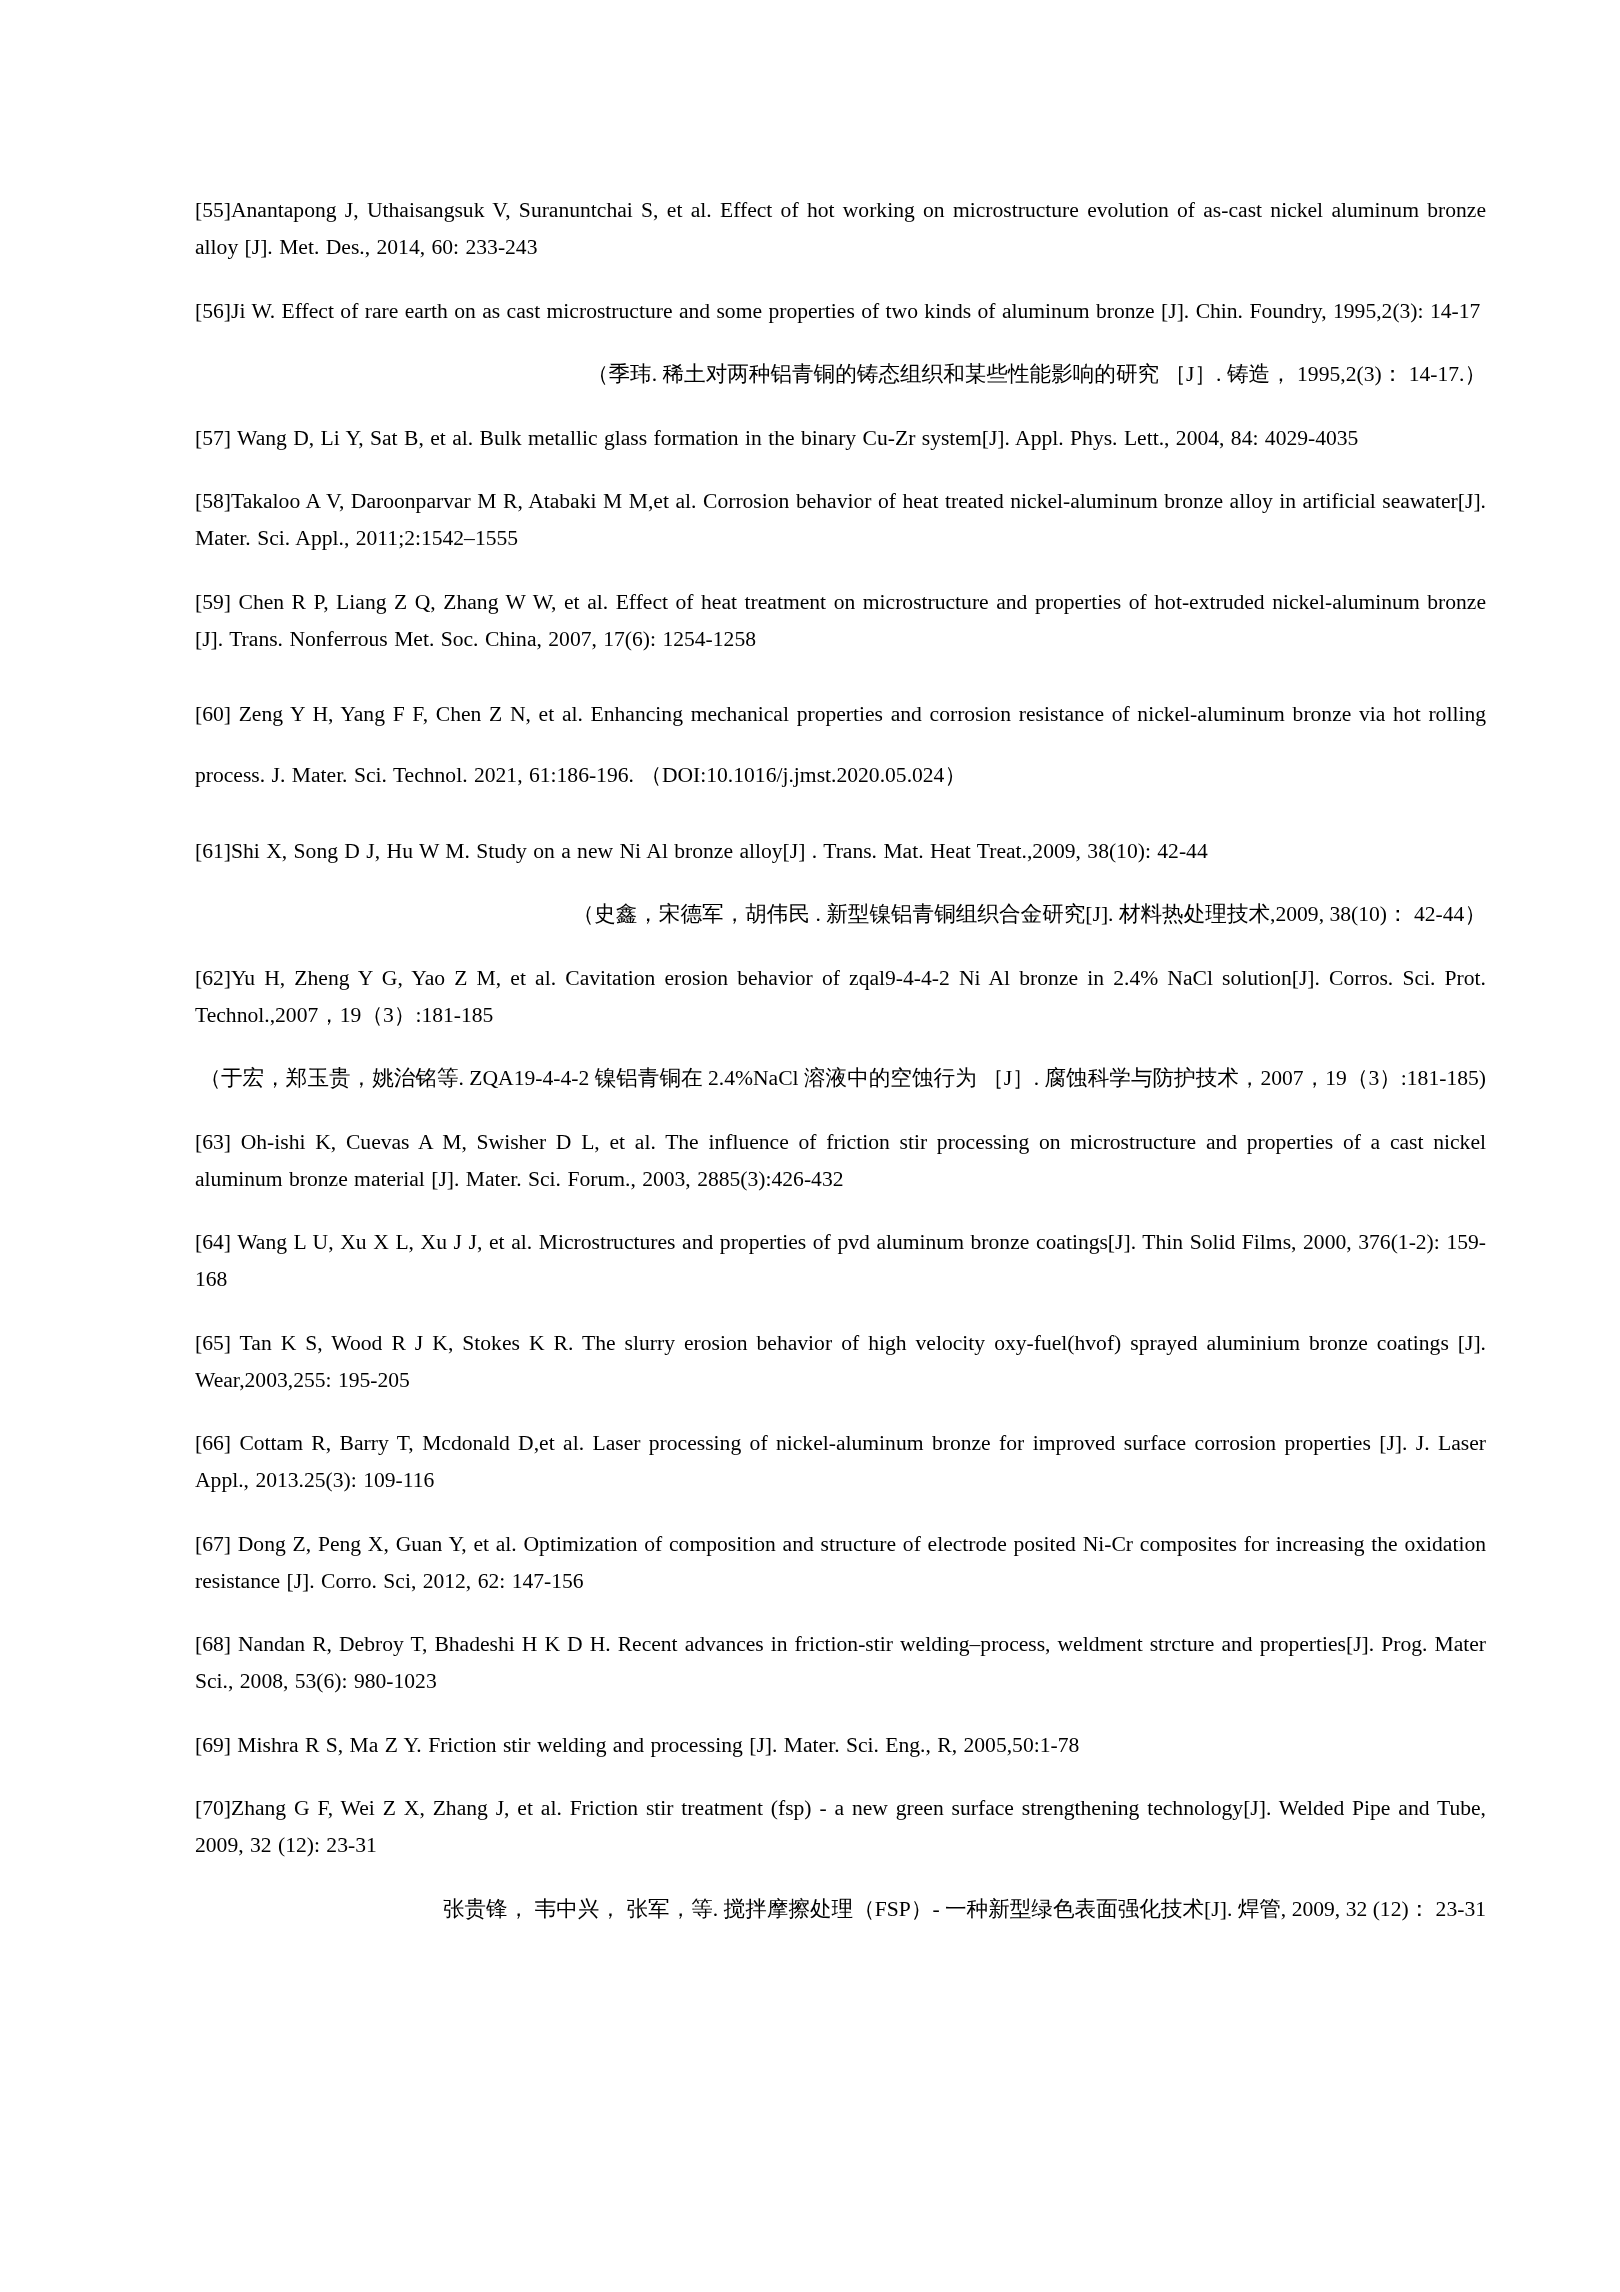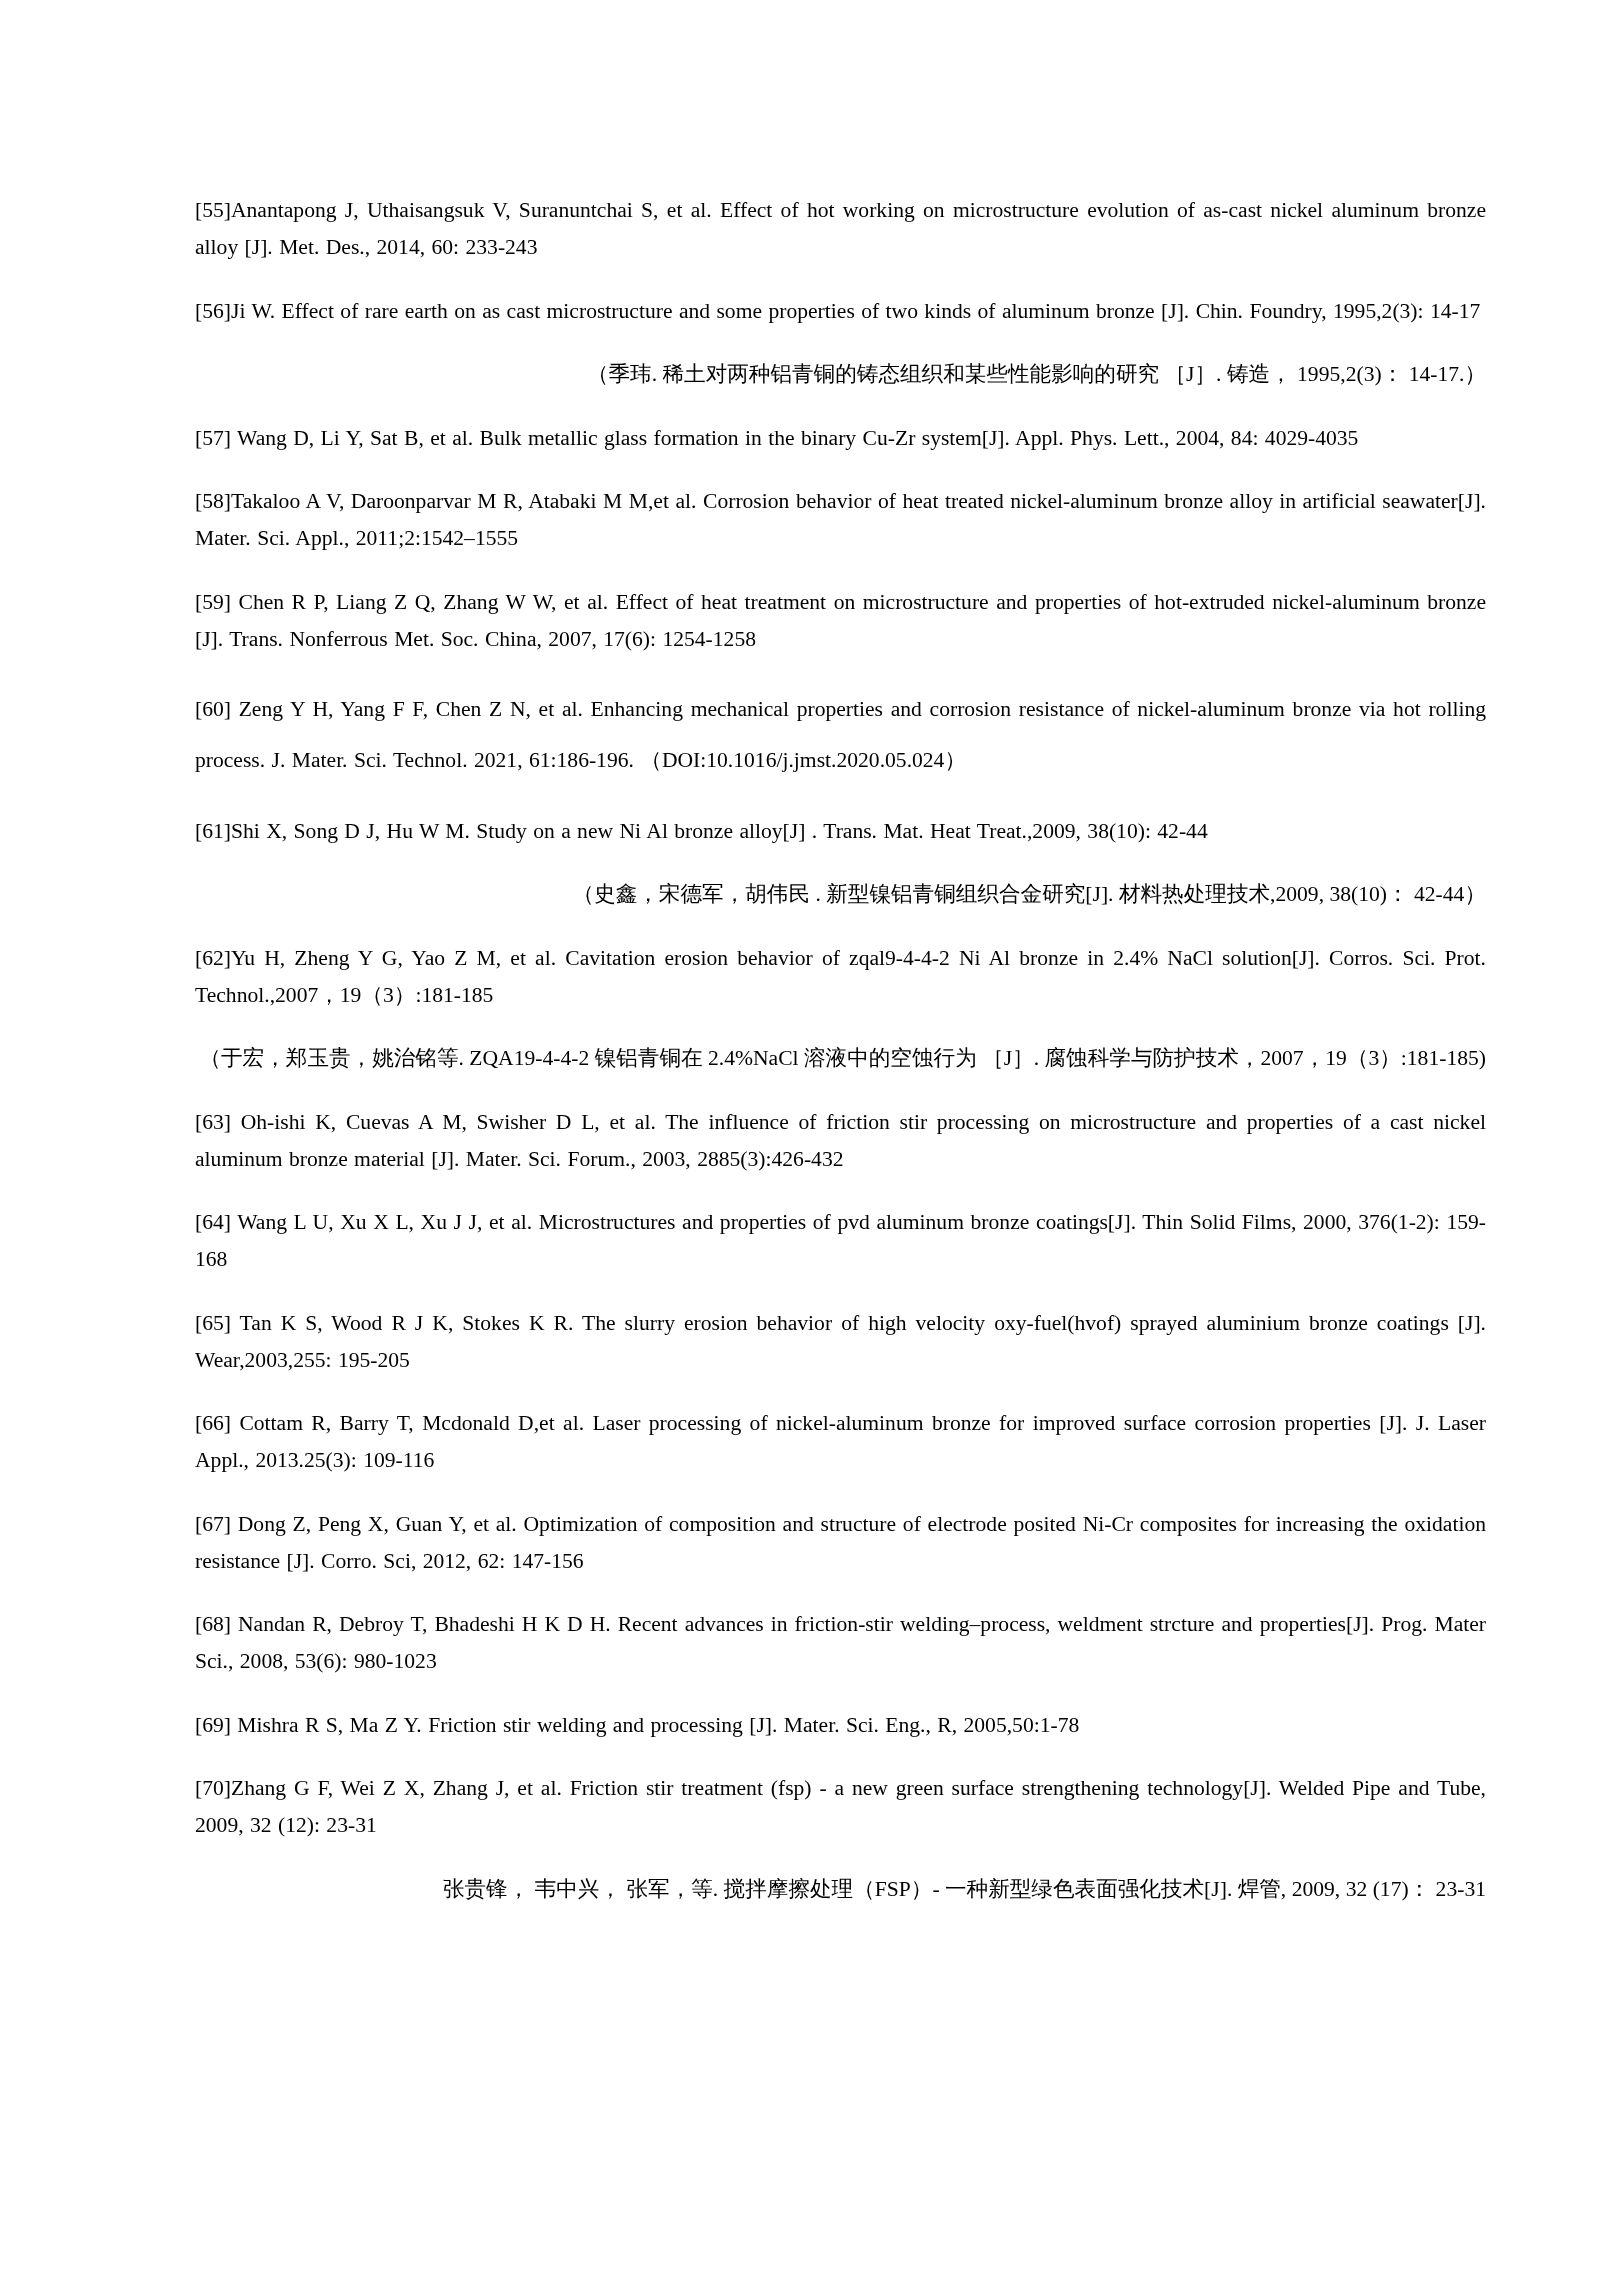--- a/index.html
+++ b/index.html
@@ -25,21 +25,21 @@
   p.ref {
     margin: 0 0 26.5px 0;
     font-size: 21.6px;
     line-height: 37px;
     text-align: justify;
     text-justify: inter-word;
     word-spacing: 1px;
     color: #000000;
   }
   p.ref.wide {
-    line-height: 51px;
+    line-height: 61px;
     font-family: Liberation Serif, serif;
   }
   p.ref.zh {
     text-align: right;
     word-spacing: 0;
   }
   p.ref:last-child {
     margin-bottom: 0;
   }
 </style>
@@ -60,16 +60,16 @@
     <p class="ref">[62]Yu H, Zheng Y G, Yao Z M, et al. Cavitation erosion behavior of zqal9-4-4-2 Ni Al bronze in 2.4% NaCl solution[J]. Corros. Sci. Prot. Technol.,2007，19（3）:181-185</p>
     <p class="ref zh">（于宏，郑玉贵，姚治铭等. ZQA19-4-4-2 镍铝青铜在 2.4%NaCl 溶液中的空蚀行为 ［J］. 腐蚀科学与防护技术，2007，19（3）:181-185)</p>
     <p class="ref">[63] Oh-ishi K, Cuevas A M, Swisher D L, et al. The influence of friction stir processing on microstructure and properties of a cast nickel aluminum bronze material [J]. Mater. Sci. Forum., 2003, 2885(3):426-432</p>
     <p class="ref">[64] Wang L U, Xu X L, Xu J J, et al. Microstructures and properties of pvd aluminum bronze coatings[J]. Thin Solid Films, 2000, 376(1-2): 159-168</p>
     <p class="ref">[65] Tan K S, Wood R J K, Stokes K R. The slurry erosion behavior of high velocity oxy-fuel(hvof) sprayed aluminium bronze coatings [J]. Wear,2003,255: 195-205</p>
     <p class="ref">[66] Cottam R, Barry T, Mcdonald D,et al. Laser processing of nickel-aluminum bronze for improved surface corrosion properties [J]. J. Laser Appl., 2013.25(3): 109-116</p>
     <p class="ref">[67] Dong Z, Peng X, Guan Y, et al. Optimization of composition and structure of electrode posited Ni-Cr composites for increasing the oxidation resistance [J]. Corro. Sci, 2012, 62: 147-156</p>
     <p class="ref">[68] Nandan R, Debroy T, Bhadeshi H K D H. Recent advances in friction-stir welding–process, weldment strcture and properties[J]. Prog. Mater Sci., 2008, 53(6): 980-1023</p>
     <p class="ref">[69] Mishra R S, Ma Z Y. Friction stir welding and processing [J]. Mater. Sci. Eng., R, 2005,50:1-78</p>
     <p class="ref">[70]Zhang G F, Wei Z X, Zhang J, et al. Friction stir treatment (fsp) - a new green surface strengthening technology[J]. Welded Pipe and Tube, 2009, 32 (12): 23-31</p>
-    <p class="ref zh">张贵锋， 韦中兴， 张军，等. 搅拌摩擦处理（FSP）- 一种新型绿色表面强化技术[J]. 焊管, 2009, 32 (17)： 23-31</p>
+    <p class="ref zh">张贵锋， 韦中兴， 张军，等. 搅拌摩擦处理（FSP）- 一种新型绿色表面强化技术[J]. 焊管, 2009, 32 (12)： 23-31</p>
   </main>
 </div>
 
 
 </body></html>

